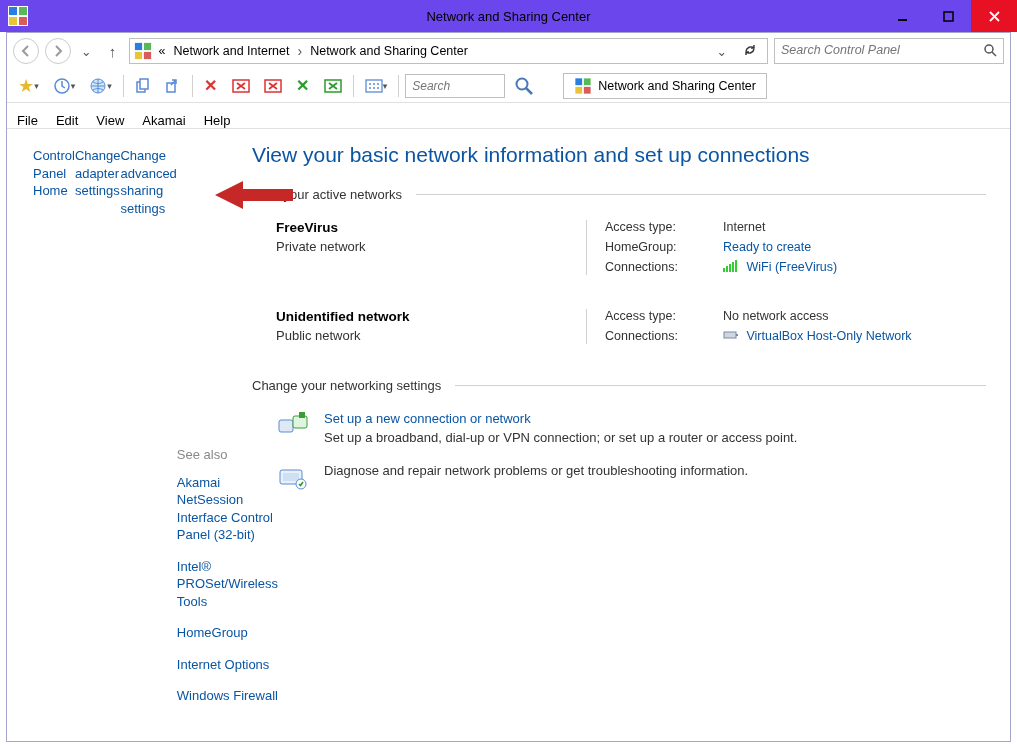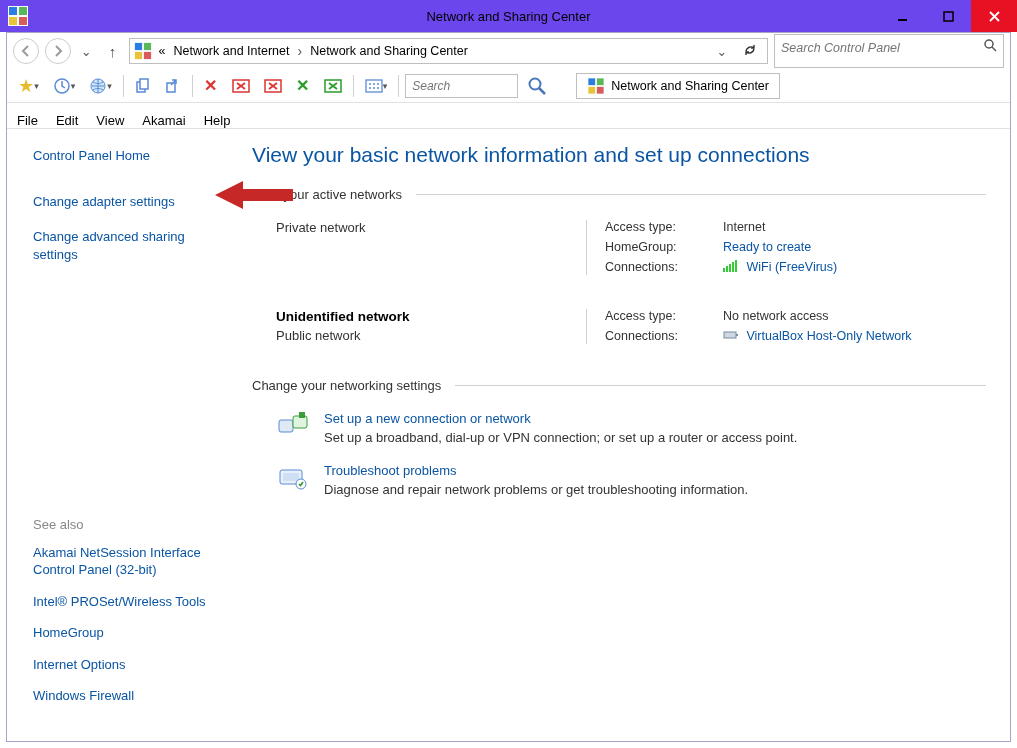--- a/index.html
+++ b/index.html
@@ -66,42 +66,42 @@
     gap:4px;
   }
   .addressbar .crumb { cursor:pointer; padding:2px 2px;}
   .addressbar .sep { color:#555; padding:0 2px;}
   .addressbar .sep::after { content:"›"; font-size:14px;}
   .addressbar .tailspace { flex:1; }
   .addressbar .drop { color:#555; padding:0 6px; cursor:pointer;}
   .addressbar .refresh { padding:0 6px; cursor:pointer; color:#333;}
   .addr-icon { width:18px; height:18px; display:inline-flex; align-items:center; justify-content:center;}
   .searchbox {
-    width:230px; height:34px; border:1px solid #bfbfbf;
-    display:flex; align-items:flex-end; padding:12px 6px;
+    width:230px; height:26px; border:1px solid #bfbfbf;
+    display:flex; align-items:flex-start; padding:4px 6px;
   }
   .searchbox input {
     border:none; outline:none; flex:1; font-size:12.5px; color:#888;
     font-style:italic;
   }
   .searchbox .mag { color:#555; cursor:pointer;}
 
   
   .toolrow {
     display:flex; align-items:center; height:34px;
     padding:2px 6px; gap:4px; border-bottom:1px solid #e1e1e1;
   }
   .tbtn {
     height:26px; min-width:24px; padding:0 4px;
     display:flex; align-items:center; justify-content:center;
     cursor:pointer; border:1px solid transparent;
   }
   .tsep { width:1px; height:22px; background:#d0d0d0; margin:0 2px;}
   .toolsearch {
-    height:24px; width:113px; border:1px solid #bfbfbf;
+    height:24px; width:100px; border:1px solid #bfbfbf;
     padding:0 6px; color:#888; font-style:italic; font-size:12px;
   }
   .toolmag {
     width:30px; height:26px; display:flex; align-items:center; justify-content:center;
     cursor:pointer;
   }
   .tool-tab {
     height:26px; border:1px solid #bfbfbf; padding:0 10px;
     display:flex; align-items:center; gap:6px; margin-left:20px;
     background:#fff; cursor:pointer;
@@ -115,21 +115,21 @@
   }
   .menuitem { cursor:pointer; }
 
   
   .bodywrap {
     flex:1; display:flex; overflow:auto; position:relative;
     padding-bottom:10px;
   }
   .sidebar {
     width:235px; padding:18px 14px 12px 26px;
-    display:flex; flex-direction:column;
+    display:flex; flex-direction:row;
     font-size:13px;
   }
   .sidelink {
     color:#0a55a3; cursor:pointer; margin-bottom:18px; line-height:1.35;
   }
   .sidelink.home { color:#0a55a3; }
   .seealso-hdr { color:#888; font-size:13px; margin:6px 0 12px; }
   .sidebar .seealso-block { margin-top:auto; padding-top:120px; }
   .sidebar .seealso-block .sidelink { margin-bottom:14px; }
 
@@ -372,20 +372,21 @@
     <div class="main">
       <h1>View your basic network information and set up connections</h1>
 
       <div class="section-hdr">
         <span>View your active networks</span>
         <span class="rule"></span>
       </div>
 
       <div class="netblock">
         <div class="netleft">
+          <div class="name">FreeVirus</div>
           <div class="type">Private network</div>
         </div>
         <div class="netright">
           <div class="lbl">Access type:</div>
           <div class="val">Internet</div>
           <div class="lbl">HomeGroup:</div>
           <div><span class="link">Ready to create</span></div>
           <div class="lbl">Connections:</div>
           <div>
             <span class="sigicon">
@@ -447,21 +448,20 @@
       <div class="setting-item">
         <div class="iconbox">
           <svg width="32" height="28" viewBox="0 0 32 28">
               <rect x="3" y="6" width="22" height="14" rx="2" fill="#e9f0fa" stroke="#5a8bd6"></rect>
               <rect x="6" y="9" width="16" height="8" fill="#cfe0f5"></rect>
               <circle cx="24" cy="20" r="5" fill="#fff" stroke="#5a8bd6"></circle>
               <path d="M22 20l1.5 1.5L26 18" fill="none" stroke="#2a9d2a" stroke-width="1.6"></path>
             </svg>
         </div>
         <div>
-          <div class="title">Troubleshoot problems</div>
           <div class="desc">Diagnose and repair network problems or get troubleshooting information.</div>
         </div>
       </div>
     </div>
 
     <svg class="arrow" viewBox="0 0 78 36">
       <polygon points="0,18 28,4 28,12 78,12 78,24 28,24 28,32" fill="#c62828"></polygon>
     </svg>
 
   </div>

